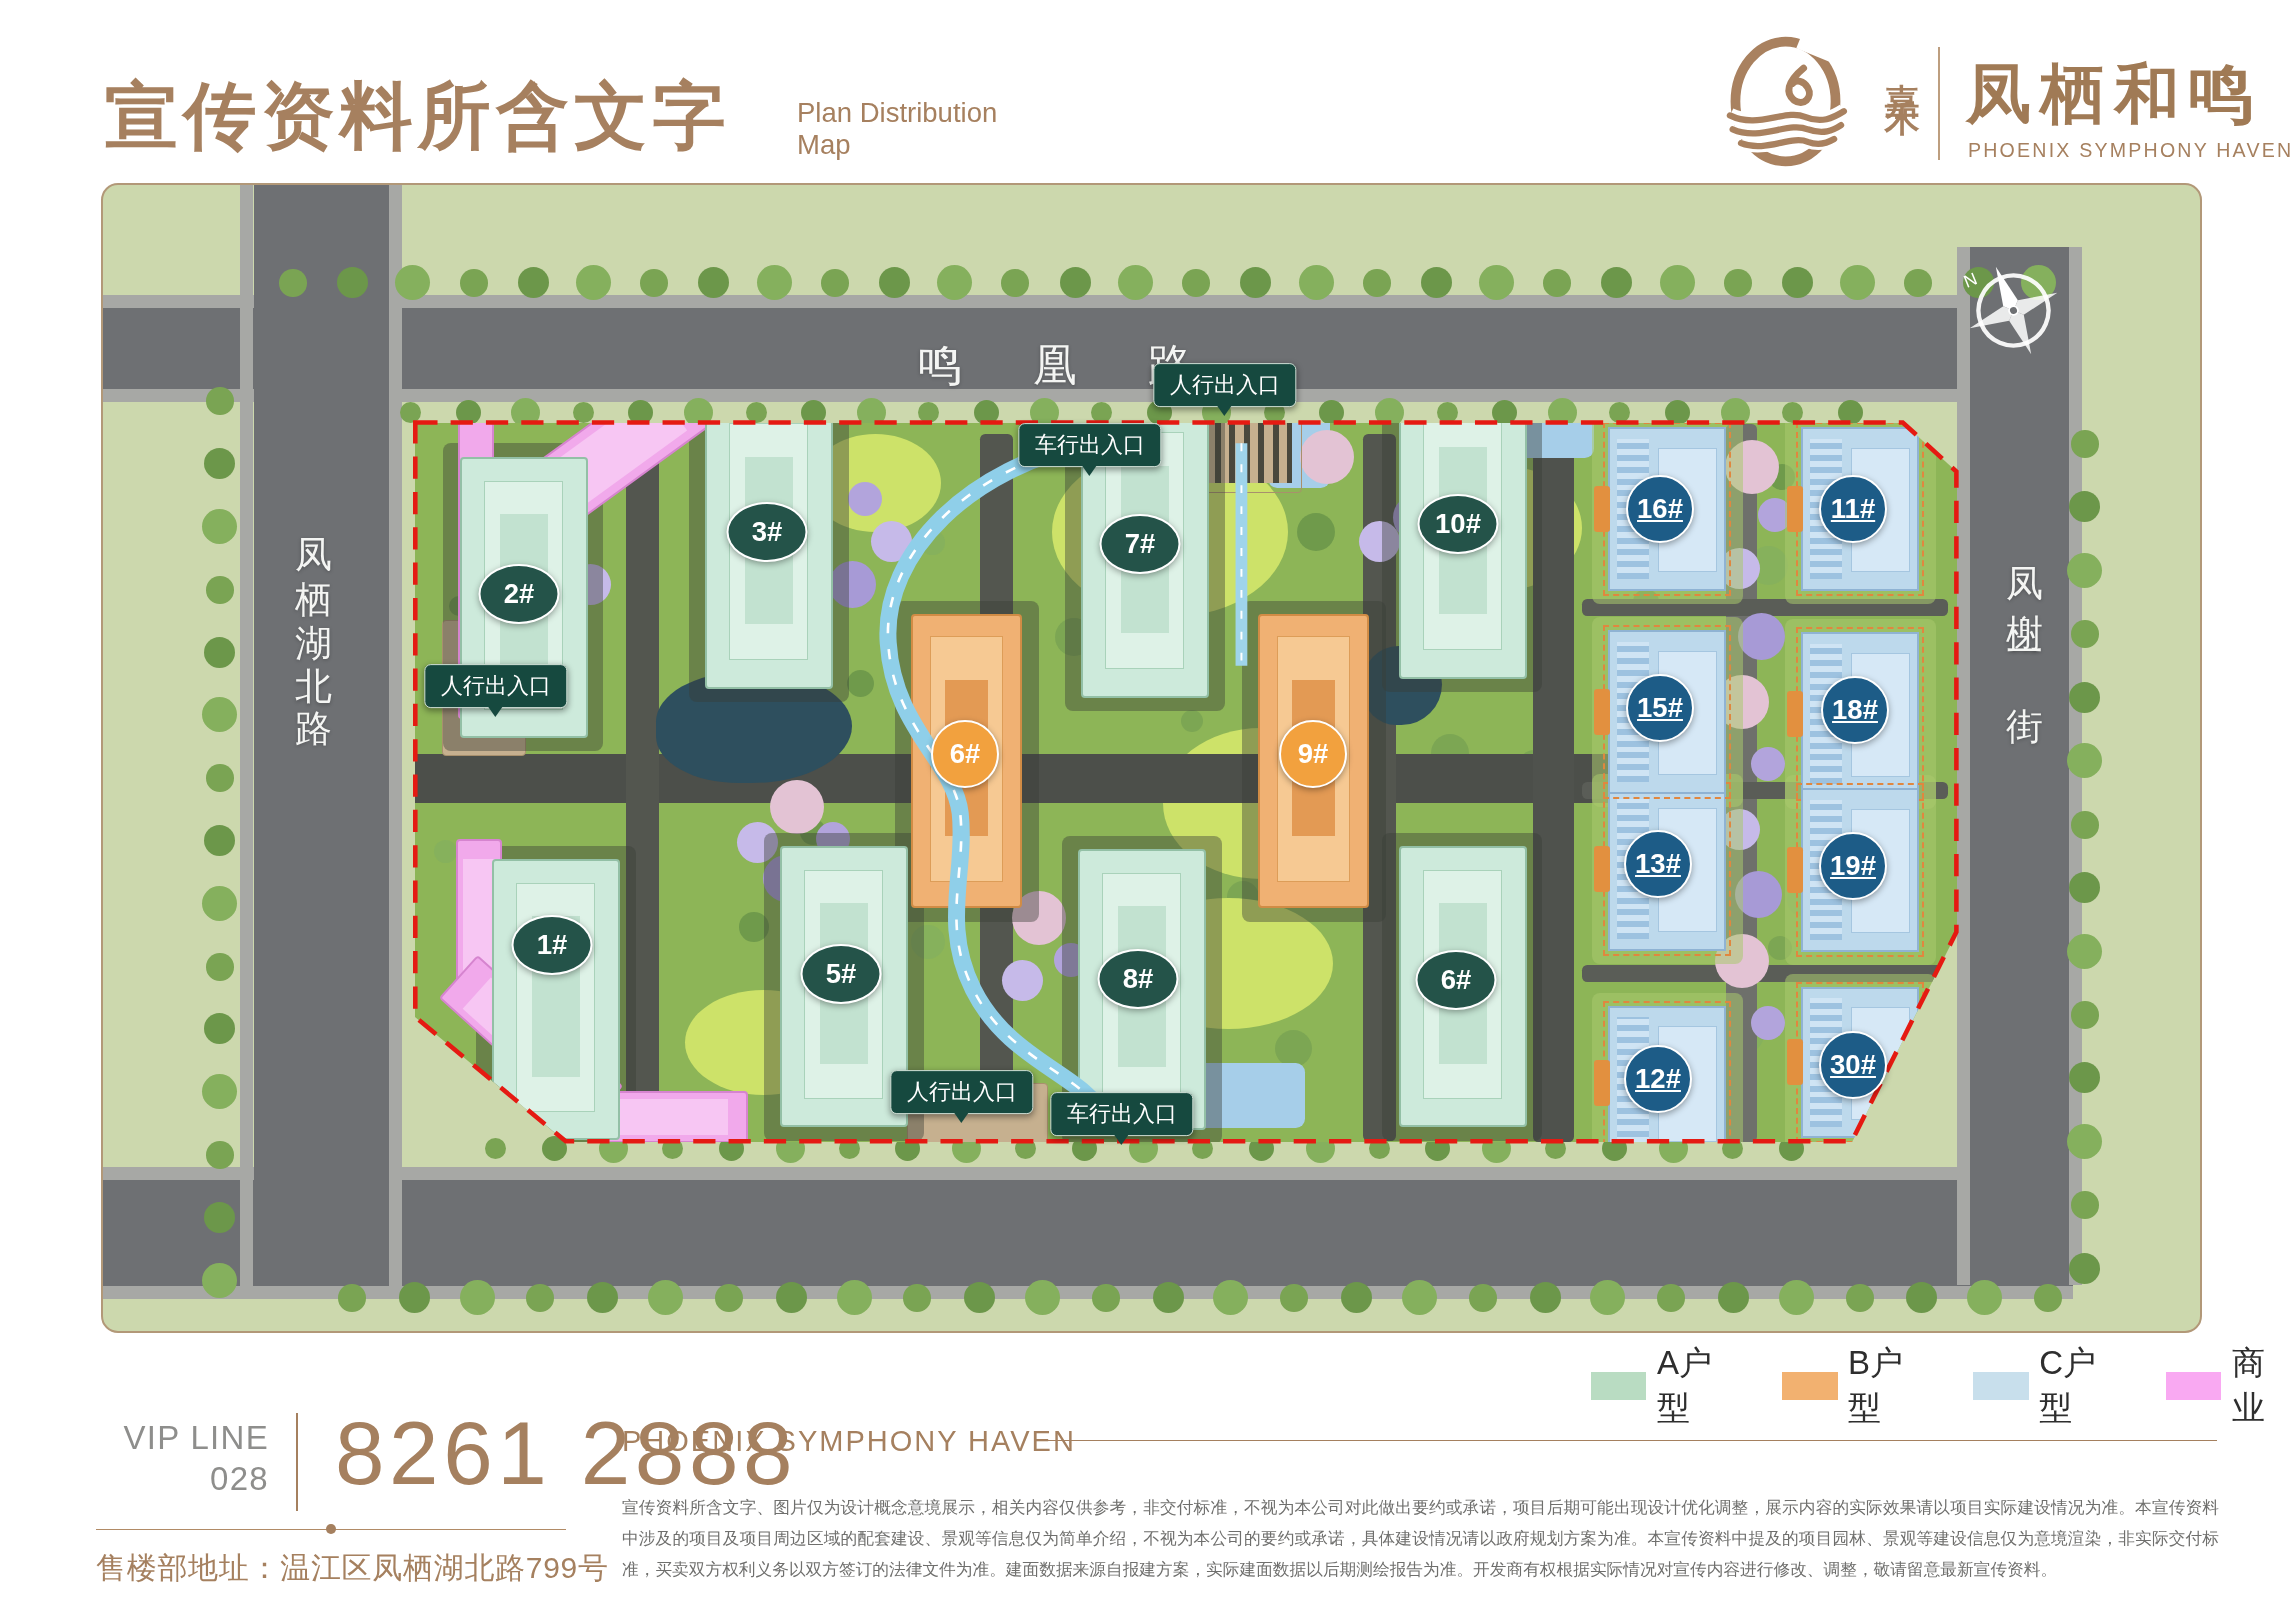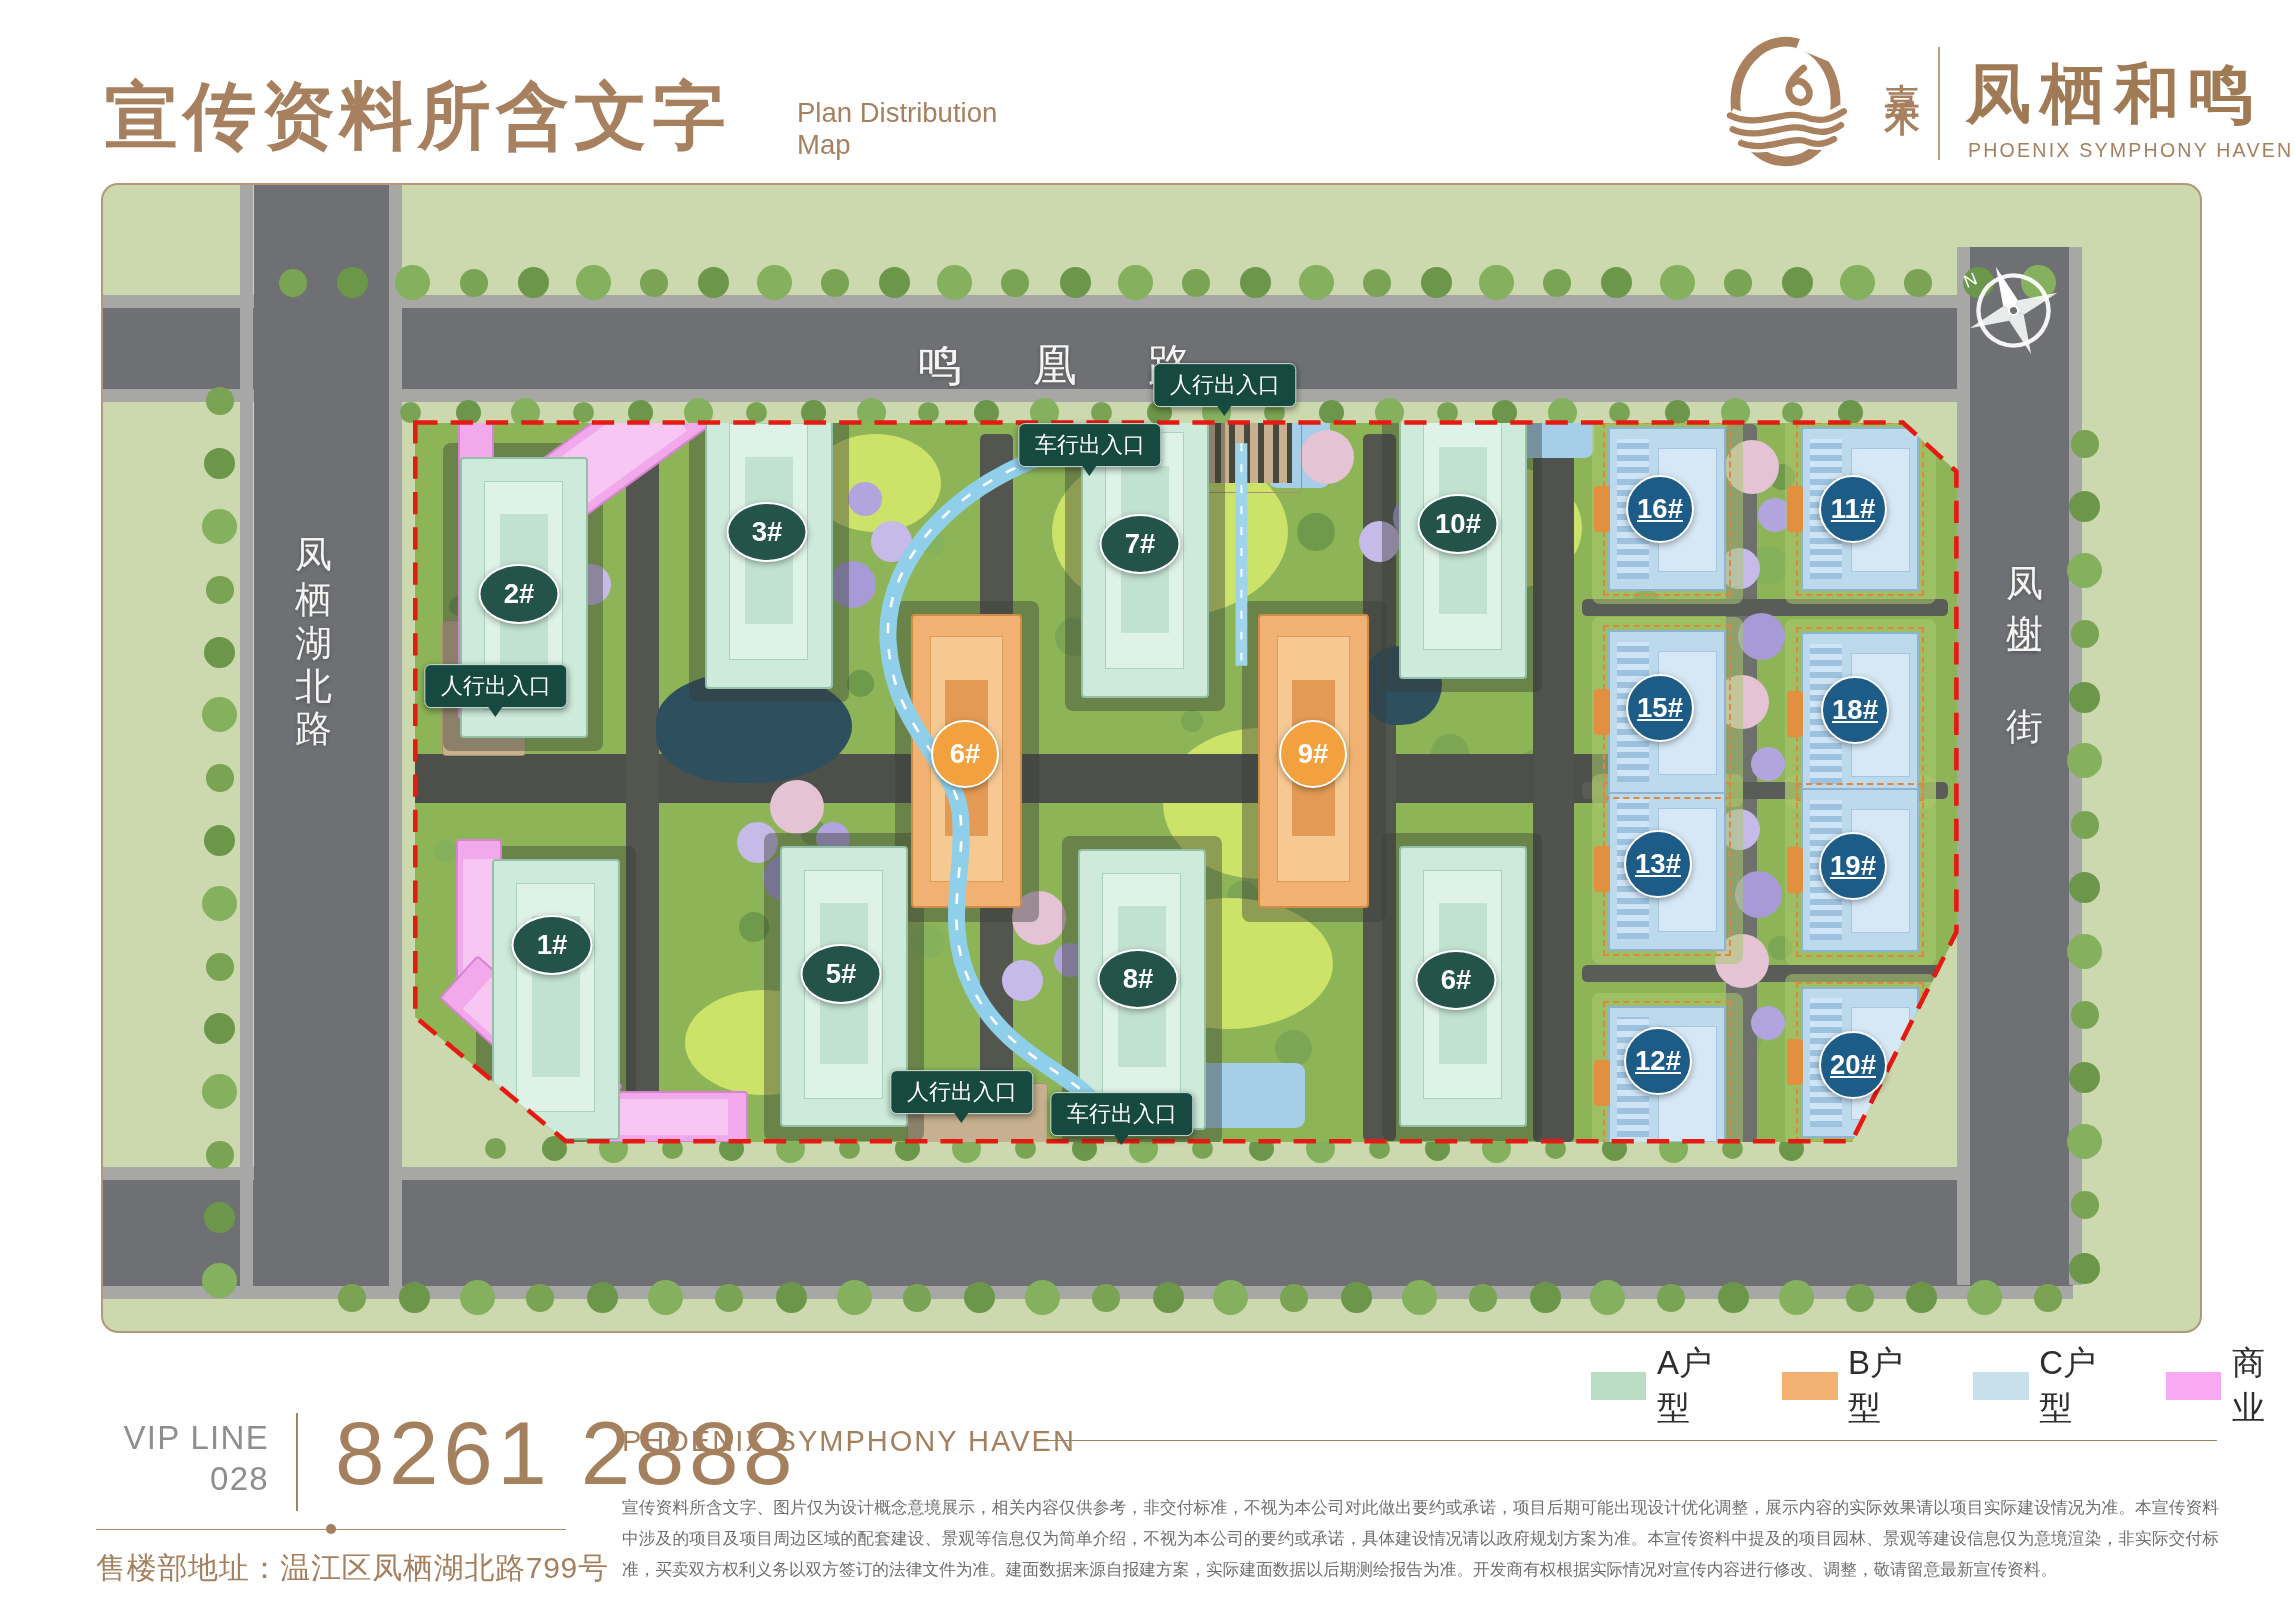--- a/index.html
+++ b/index.html
@@ -495,28 +495,28 @@
       <div class="badge A" style="left: 449px; top: 760px;">1#</div>
       <div class="badge A" style="left: 416px; top: 409px;">2#</div>
       <div class="badge A" style="left: 664px; top: 347px;">3#</div>
       <div class="badge A" style="left: 738px; top: 789px;">5#</div>
       <div class="badge B" style="left: 862px; top: 569px;">6#</div>
       <div class="badge A" style="left: 1037px; top: 359px;">7#</div>
       <div class="badge A" style="left: 1035px; top: 794px;">8#</div>
       <div class="badge B" style="left: 1210px; top: 569px;">9#</div>
       <div class="badge A" style="left: 1355px; top: 339px;">10#</div>
       <div class="badge A" style="left: 1353px; top: 795px;">6#</div>
-      <div class="badge C" style="left: 1555px; top: 876px;">12#</div>
+      <div class="badge C" style="left: 1555px; top: 894px;">12#</div>
       <div class="badge C" style="left: 1555px; top: 679px;">13#</div>
       <div class="badge C" style="left: 1557px; top: 523px;">15#</div>
       <div class="badge C" style="left: 1557px; top: 324px;">16#</div>
       <div class="badge C" style="left: 1750px; top: 324px;">11#</div>
       <div class="badge C" style="left: 1752px; top: 525px;">18#</div>
       <div class="badge C" style="left: 1750px; top: 681px;">19#</div>
-      <div class="badge C" style="left: 1750px; top: 880px;">20#</div>
+      <div class="badge C" style="left: 1750px; top: 880px;">30#</div>
     </div>
   <div id="entrances">
       <div class="entrance" style="left: 1122px; top: 200px;">人行出入口</div>
       <div class="entrance" style="left: 987px; top: 260px;">车行出入口</div>
       <div class="entrance" style="left: 393px; top: 501px;">人行出入口</div>
       <div class="entrance" style="left: 859px; top: 907px;">人行出入口</div>
       <div class="entrance" style="left: 1019px; top: 929px;">车行出入口</div>
     </div>
 
   <div class="road-label" style="left:815px;top:151px;letter-spacing:71px;">鸣凰路</div>

